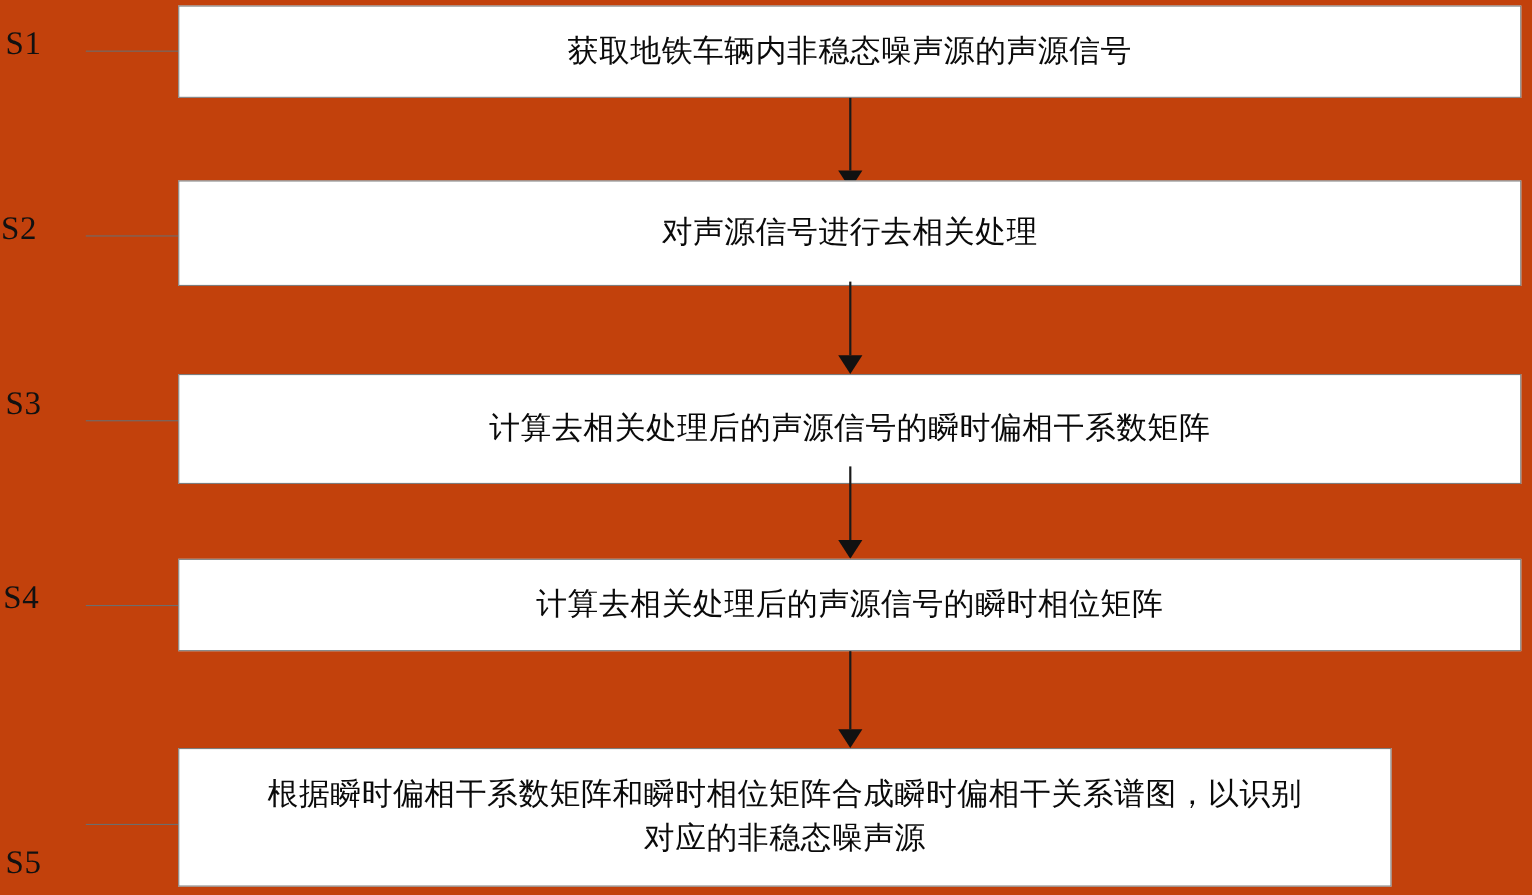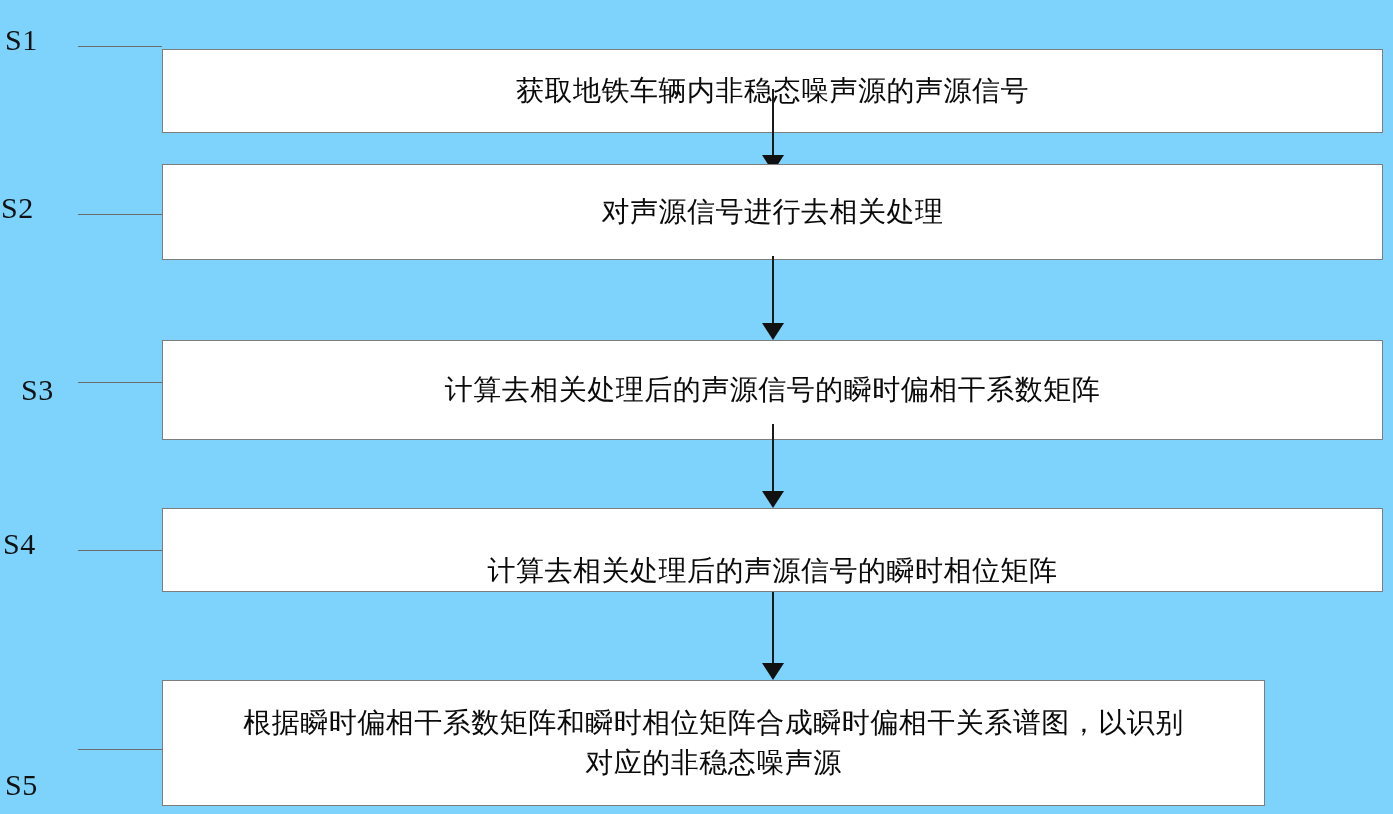--- a/index.html
+++ b/index.html
@@ -9,21 +9,21 @@
     background: #ffffff;
   }
   body {
     font-family: "Liberation Serif", "DejaVu Serif", serif;
     -webkit-font-smoothing: antialiased;
   }
   #canvas {
     position: relative;
     width: 1393px;
     height: 814px;
-    background: #7dd3fc;
+    background: #c2410c;
     overflow: hidden;
   }
 
   
   .step-label {
     position: absolute;
     font-size: 30px;
     line-height: 1;
     color: #111111;
     letter-spacing: 0.5px;
@@ -81,54 +81,54 @@
     border-top: 17px solid #111111;
   }
 </style>
 </head>
 <body>
 
 <div id="canvas">
 
   <div class="step-label" style="left:5px; top:25px;">S1</div>
   <div class="leader-line" style="left:78px; top:46px; width:84px;"></div>
-  <div class="process-box" style="left:162px; top:5px; width:1221px; height:84px;margin-top:44px;">
+  <div class="process-box" style="left:162px; top:5px; width:1221px; height:84px;">
     <span class="box-text">获取地铁车辆内非稳态噪声源的声源信号</span>
   </div>
 
   <div class="connector" style="left:762px; top:89px; height:83px;">
     <div class="stem" style="height:66px;"></div>
     <div class="head" style="top:66px;"></div>
   </div>
 
   <div class="step-label" style="left:1px; top:193px;">S2</div>
   <div class="leader-line" style="left:78px; top:214px; width:84px;"></div>
   <div class="process-box" style="left:162px; top:164px; width:1221px; height:96px;">
     <span class="box-text">对声源信号进行去相关处理</span>
   </div>
 
   <div class="connector" style="left:762px; top:256px; height:84px;">
     <div class="stem" style="height:67px;"></div>
     <div class="head" style="top:67px;"></div>
   </div>
 
-  <div class="step-label" style="left:5px; top:375px;margin-left:16px;">S3</div>
+  <div class="step-label" style="left:5px; top:352px;">S3</div>
   <div class="leader-line" style="left:78px; top:382px; width:84px;"></div>
   <div class="process-box" style="left:162px; top:340px; width:1221px; height:100px;">
     <span class="box-text">计算去相关处理后的声源信号的瞬时偏相干系数矩阵</span>
   </div>
 
   <div class="connector" style="left:762px; top:424px; height:84px;">
     <div class="stem" style="height:67px;"></div>
     <div class="head" style="top:67px;"></div>
   </div>
 
   <div class="step-label" style="left:3px; top:529px;">S4</div>
   <div class="leader-line" style="left:78px; top:550px; width:84px;"></div>
-  <div class="process-box" style="left:162px; top:508px; width:1221px; height:84px;align-items:flex-end;">
+  <div class="process-box" style="left:162px; top:508px; width:1221px; height:84px;">
     <span class="box-text">计算去相关处理后的声源信号的瞬时相位矩阵</span>
   </div>
 
   <div class="connector" style="left:762px; top:592px; height:88px;">
     <div class="stem" style="height:71px;"></div>
     <div class="head" style="top:71px;"></div>
   </div>
 
   <div class="step-label" style="left:5px; top:770px;">S5</div>
   <div class="leader-line" style="left:78px; top:749px; width:84px;"></div>

